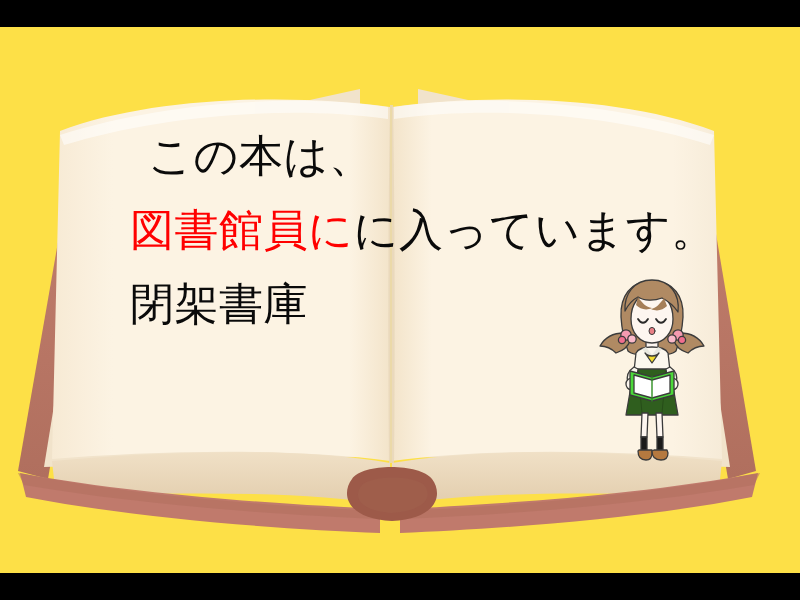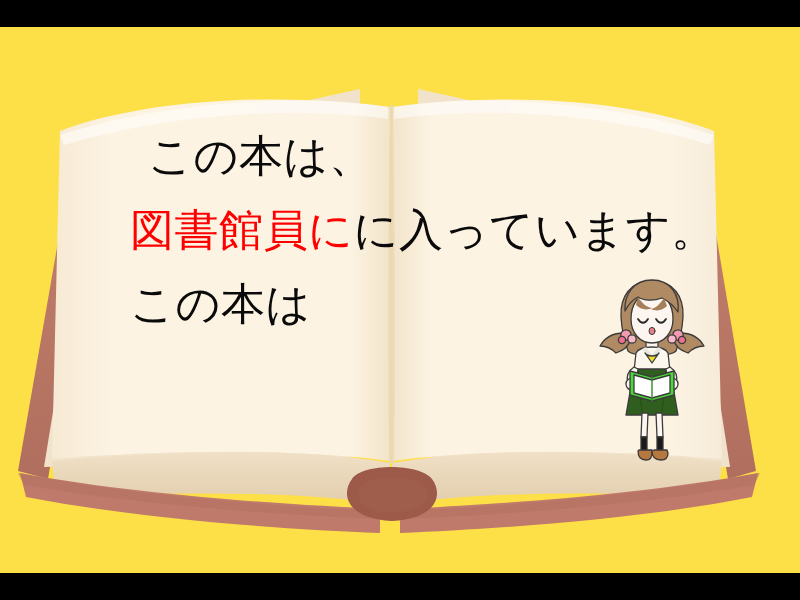--- a/index.html
+++ b/index.html
@@ -189,21 +189,21 @@
     </div>
 
     <div id="page-text">
       <div class="text-line indent-1">
         <span>この本は、</span>
       </div>
       <div class="text-line">
         <span class="hl-red">図書館員に</span><span>に入っています。</span>
       </div>
       <div class="text-line">
-        <span>この本は</span>
+        <span>閉架書庫</span>
       </div>
     </div>
 
     <div id="librarian">
       <svg width="108" height="200" viewBox="0 0 108 200" xmlns="http://www.w3.org/2000/svg">
         <g stroke="#3b3b3b" stroke-width="1.3" stroke-linejoin="round" stroke-linecap="round">
 
           <path d="M 54 14 C 32 14 22 30 23 50 C 24 66 27 76 30 84
                    C 36 90 72 90 78 84 C 81 76 84 66 85 50
                    C 86 30 76 14 54 14 Z" fill="#b08a63"></path>

